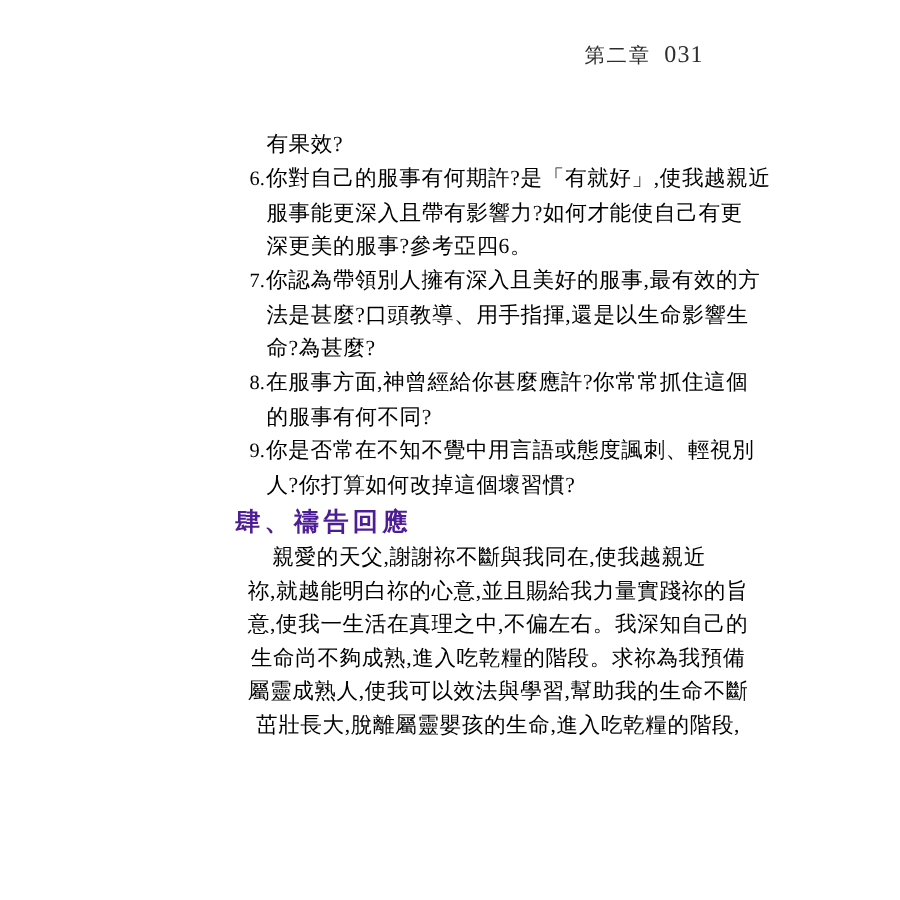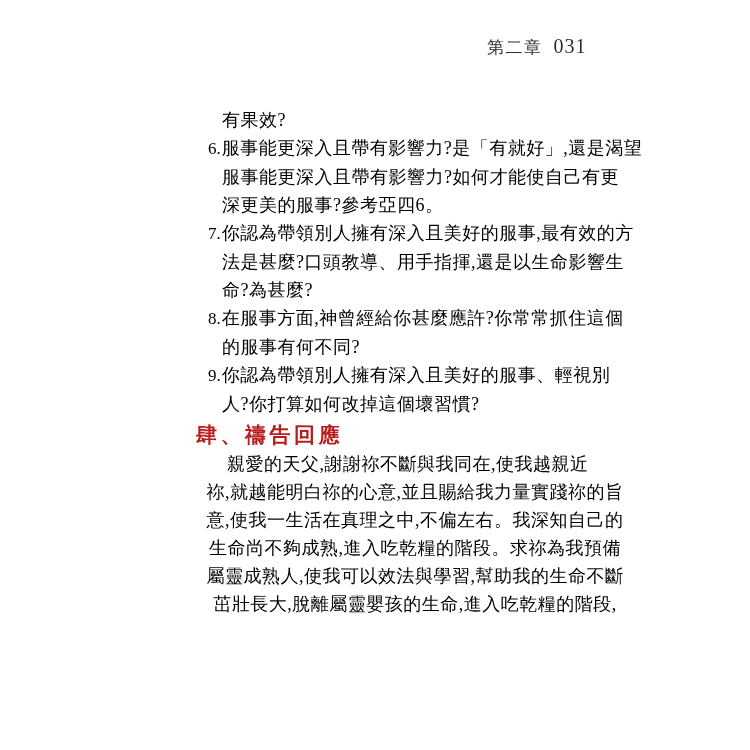--- a/index.html
+++ b/index.html
@@ -59,48 +59,48 @@
     font-size: 17px;
     letter-spacing: 0;
     padding-right: 1px;
   }
   .section-heading {
     font-size: 21px;
     font-weight: bold;
     line-height: 30px;
     letter-spacing: 3.5px;
     margin: 2px 0 0 -9px;
-    color: #b91c1c;
+    color: #4c1d95;
     white-space: nowrap;
   }
   .p-first { padding-left: 22px; }
   .p-cont  { padding-left: 0; text-align: center; }
 </style>
 </head>
 <body>
 
 <div class="page">
 
   <div class="running-head">
     <span class="chapter">第二章</span>
     <span class="folio">031</span>
   </div>
 
   <div class="content">
     <div id="question-list">
         <div class="line cont-line">有果效?</div>
-        <div class="line num-line"><span class="q-num">6.</span><span>服事能更深入且帶有影響力?是「有就好」,還是渴望</span></div>
+        <div class="line num-line"><span class="q-num">6.</span><span>你對自己的服事有何期許?是「有就好」,使我越親近</span></div>
         <div class="line cont-line">服事能更深入且帶有影響力?如何才能使自己有更</div>
         <div class="line cont-line">深更美的服事?參考亞四6。</div>
         <div class="line num-line"><span class="q-num">7.</span><span>你認為帶領別人擁有深入且美好的服事,最有效的方</span></div>
         <div class="line cont-line">法是甚麼?口頭教導、用手指揮,還是以生命影響生</div>
         <div class="line cont-line">命?為甚麼?</div>
         <div class="line num-line"><span class="q-num">8.</span><span>在服事方面,神曾經給你甚麼應許?你常常抓住這個</span></div>
         <div class="line cont-line">的服事有何不同?</div>
-        <div class="line num-line"><span class="q-num">9.</span><span>你認為帶領別人擁有深入且美好的服事、輕視別</span></div>
+        <div class="line num-line"><span class="q-num">9.</span><span>你是否常在不知不覺中用言語或態度諷刺、輕視別</span></div>
         <div class="line cont-line">人?你打算如何改掉這個壞習慣?</div>
       </div>
 
     <div class="section-heading">肆、禱告回應</div>
 
     <div id="prayer">
         <div class="line p-first">親愛的天父,謝謝祢不斷與我同在,使我越親近</div>
         <div class="line p-cont">祢,就越能明白祢的心意,並且賜給我力量實踐祢的旨</div>
         <div class="line p-cont">意,使我一生活在真理之中,不偏左右。我深知自己的</div>
         <div class="line p-cont">生命尚不夠成熟,進入吃乾糧的階段。求祢為我預備</div>

